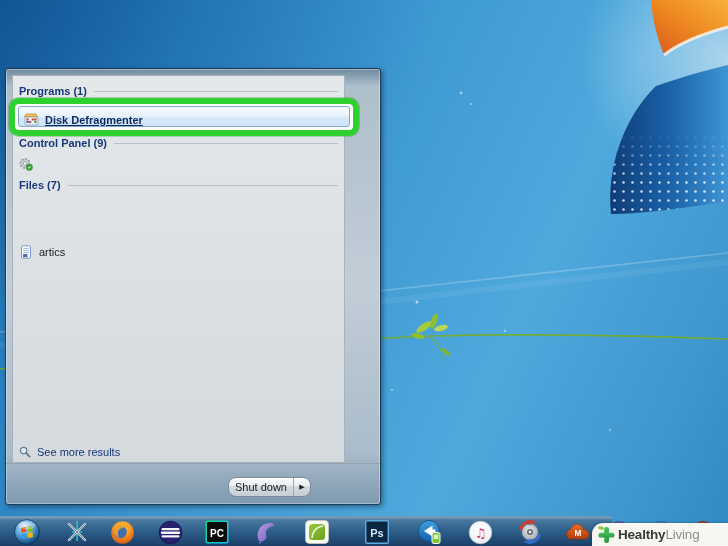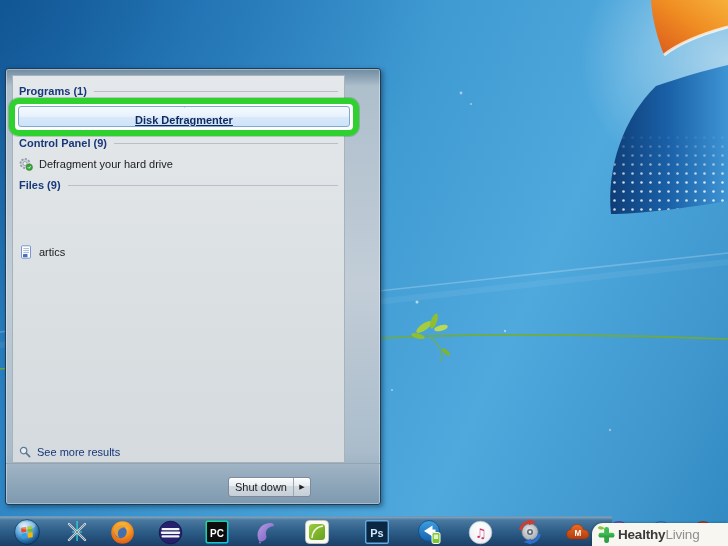--- a/index.html
+++ b/index.html
@@ -33,40 +33,40 @@
     font-size:11px;color:#1b1b1b;cursor:default;
   }
   .green-box{
     position:absolute;left:-4px;top:22px;width:350px;height:38px;
     border:6px solid #2fd12f;border-radius:10px;background:#fff;padding:2px 3px;
     box-shadow:0 0 0 1px rgba(20,120,20,.25);
   }
   .selected-item{
     height:21px;border:1px solid #7da9d4;border-radius:3px;
     background:linear-gradient(180deg,#f6fafe 0%,#e7f1fc 50%,#d8e9fa 51%,#cfe3f8 100%);
-    display:flex;align-items:center;gap:6px;padding:0 5px;flex-direction:column;
+    display:flex;align-items:flex-end;gap:6px;padding:0 5px;
   }
   .selected-item .label{
     font-size:11px;font-weight:700;color:#0f2a5e;text-decoration:underline;
   }
   .see-more{
     position:absolute;left:6px;display:flex;align-items:center;gap:6px;
     font-size:11px;color:#17387a;cursor:pointer;
   }
   .menu-footer-divider{position:absolute;left:0;right:0;top:394px;height:1px;background:#93a5b4;}
   .search-box{
     position:absolute;left:7px;top:408px;width:194px;height:19px;
     background:#fff;border:1px solid #6b93b8;border-radius:2px;
     display:flex;align-items:center;padding:0 4px;font-size:11px;color:#000;
   }
   .search-box .caret{display:inline-block;width:1px;height:12px;background:#111;margin-left:1px;}
   .search-box .clear{margin-left:auto;color:#6b7c8f;font-size:12px;line-height:1;cursor:pointer;padding:0 1px;}
   .shutdown{
     position:absolute;left:222px;top:408px;height:20px;display:flex;
-    border:1px solid #7c8a9c;border-radius:3px;overflow:hidden;
+    border:1px solid #7c8a9c;border-radius:8px;overflow:hidden;
     background:linear-gradient(180deg,#fbfcfd 0%,#e7ecf0 45%,#d3dbe2 46%,#c6cfd7 100%);
     box-shadow:inset 0 1px 0 #fff;
   }
   .shutdown .main{width:64px;display:flex;align-items:center;justify-content:center;
     font-size:11px;color:#1c1c1c;cursor:pointer;}
   .shutdown .arrow{width:17px;display:flex;align-items:center;justify-content:center;
     border-left:1px solid #9aa7b5;font-size:7px;color:#222;cursor:pointer;}
   
   .taskbar{
     position:absolute;left:0;bottom:0;width:612px;height:30px;
@@ -188,25 +188,24 @@
           <span class="rule"></span>
       </div>
 
       <div class="result-item" style="top:79px;">
         <svg width="14" height="14" viewBox="0 0 14 14">
           <circle cx="6" cy="6.5" r="4.6" fill="#ccd2d7" stroke="#8f99a2" stroke-width="1.6" stroke-dasharray="2 1.5"></circle>
           <circle cx="6" cy="6.5" r="2" fill="#eef1f3" stroke="#8f99a2" stroke-width="0.8"></circle>
           <circle cx="10.3" cy="10.3" r="3.2" fill="#3aa63a" stroke="#1d7a1d" stroke-width="0.5"></circle>
           <path d="M8.9,10.3 l1,1 l1.8,-2" fill="none" stroke="#ffffff" stroke-width="0.9"></path>
         </svg>
-        <span>Defragment your hard drive</span>
       </div>
 
       <div class="section-header" style="top:103px;">
-        <span>Files (9)</span>
+        <span>Files (7)</span>
           <span class="rule"></span>
       </div>
 
       <div class="result-item" style="top:123px;margin-top:44px;">
         <svg width="14" height="14" viewBox="0 0 14 14">
           <rect x="2.5" y="0.8" width="9" height="12.4" rx="1" fill="#ffffff" stroke="#6b8cc9" stroke-width="0.9"></rect>
           <line x1="4.3" y1="3.6" x2="10" y2="3.6" stroke="#9ab0d8" stroke-width="0.9"></line>
           <line x1="4.3" y1="5.6" x2="10" y2="5.6" stroke="#9ab0d8" stroke-width="0.9"></line>
           <line x1="4.3" y1="7.6" x2="10" y2="7.6" stroke="#9ab0d8" stroke-width="0.9"></line>
           <rect x="4" y="9" w="4" width="4.5" height="3.2" rx="0.5" fill="#4a6fc0"></rect>

